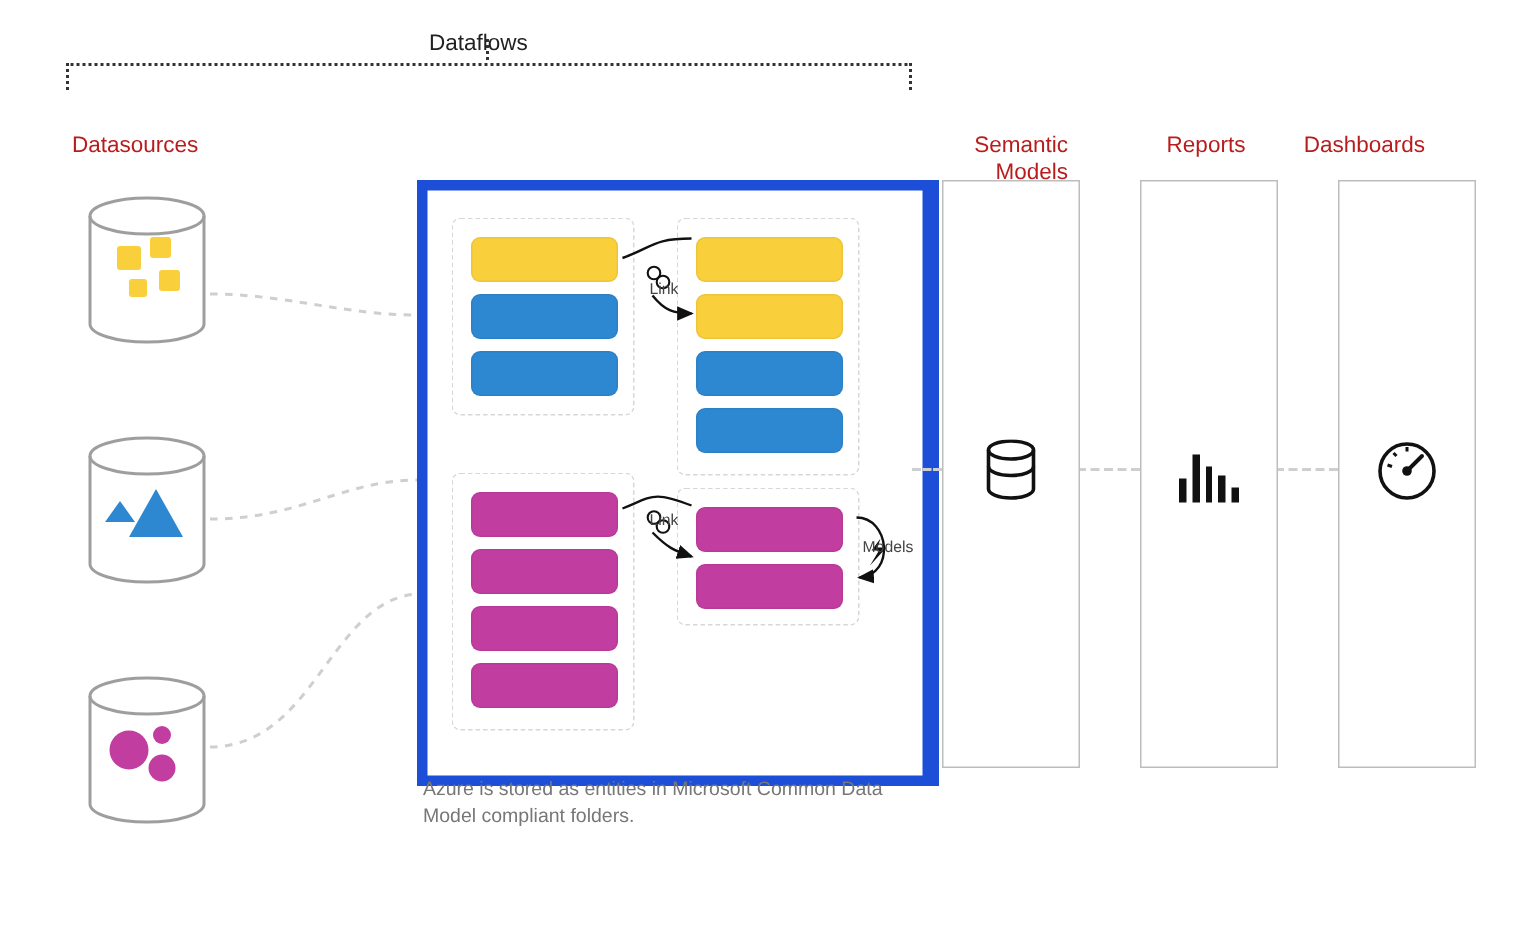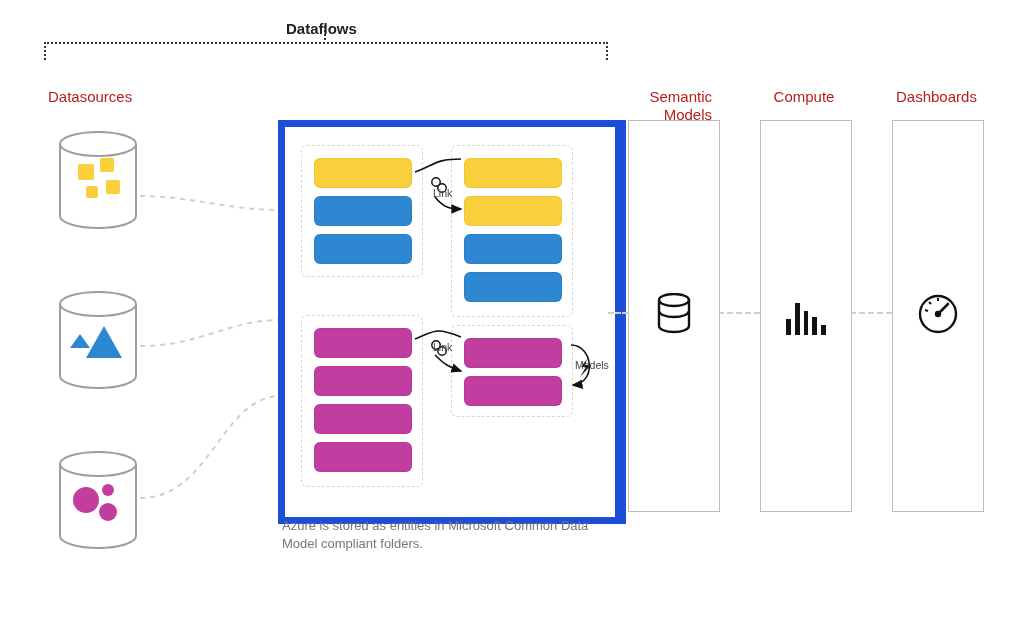--- a/index.html
+++ b/index.html
@@ -11,21 +11,21 @@
     width: 1024px;
     height: 632px;
     position: relative;
     overflow: hidden;
   }
   .label {
     font-size: 14px;
     color: #555;
   }
   .label.bold {
-    font-weight: 700;
+    font-weight: 400;
     color: #222;
   }
 
   
   .df-bracket-label {
     position: absolute;
     left: 286px;
     top: 20px;
     font-size: 15px;
   }
@@ -48,21 +48,21 @@
     height: 14px;
     border-left: 2px dotted #333;
   }
 
   
   .hdr { position: absolute; top: 88px; font-size: 15px; color: #b91c1c; line-height: 1.2; }
   .hdr.datasources { left: 48px; }
   .hdr.storage     { left: 282px; }
   .hdr.semantic    { left: 632px; width: 80px; text-align: right; }
   .hdr.reports     { left: 764px; width: 80px; text-align: center; }
-  .hdr.dashboards  { left: 896px; width: 90px; text-align: left; }
+  .hdr.dashboards  { left: 860px; width: 90px; text-align: right; }
 
   
   .cyl { position: absolute; width: 84px; height: 100px; }
   .cyl svg { width: 84px; height: 100px; display: block; }
   .cyl1 { left: 56px; top: 130px; }
   .cyl2 { left: 56px; top: 290px; }
   .cyl3 { left: 56px; top: 450px; }
   
   .conn-layer { position:absolute; left:0; top:0; width:1024px; height:632px; pointer-events:none; }
 
@@ -178,21 +178,21 @@
 </head>
 <body>
 
 <div class="df-bracket-tick"></div>
 <div class="df-bracket-label label bold">Dataflows</div>
 <div class="df-bracket"></div>
 
 <div class="hdr datasources">Datasources</div>
 <div class="hdr storage">Azure Data Lake Storage Gen2</div>
 <div class="hdr semantic">Semantic Models</div>
-<div class="hdr reports">Compute</div>
+<div class="hdr reports">Reports</div>
 <div class="hdr dashboards">Dashboards</div>
 
 <div class="cyl cyl1">
   <svg viewBox="0 0 84 100">
     <ellipse cx="42" cy="14" rx="38" ry="12" fill="none" stroke="#9e9e9e" stroke-width="2"></ellipse>
     <path d="M4 14 V86" fill="none" stroke="#9e9e9e" stroke-width="2"></path>
     <path d="M80 14 V86" fill="none" stroke="#9e9e9e" stroke-width="2"></path>
     <path d="M4 86 A38 12 0 0 0 80 86" fill="none" stroke="#9e9e9e" stroke-width="2"></path>
 
     <rect x="22" y="34" width="16" height="16" rx="2" fill="#f9d03b"></rect>

